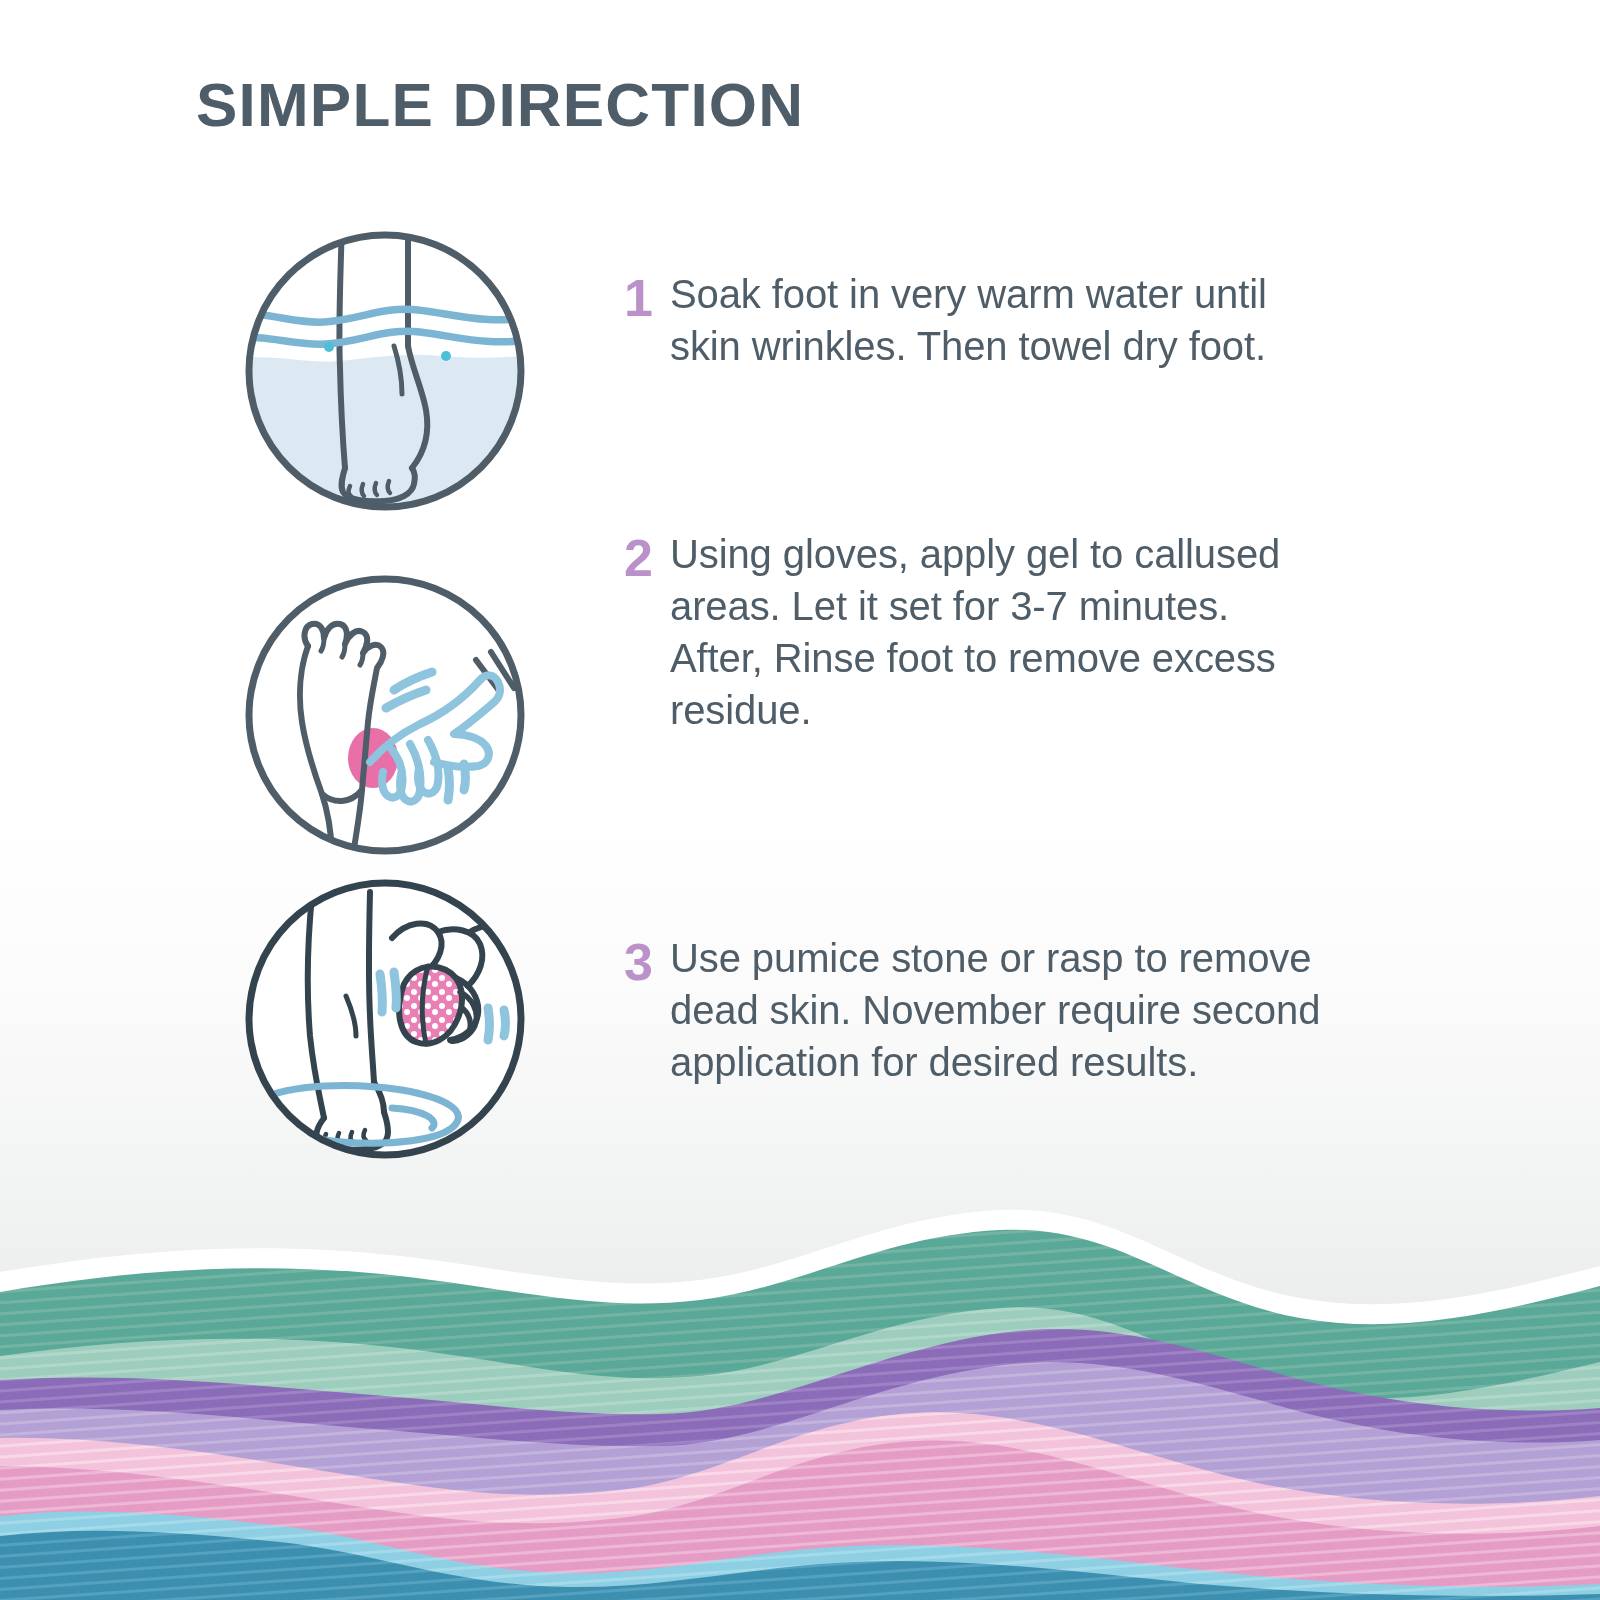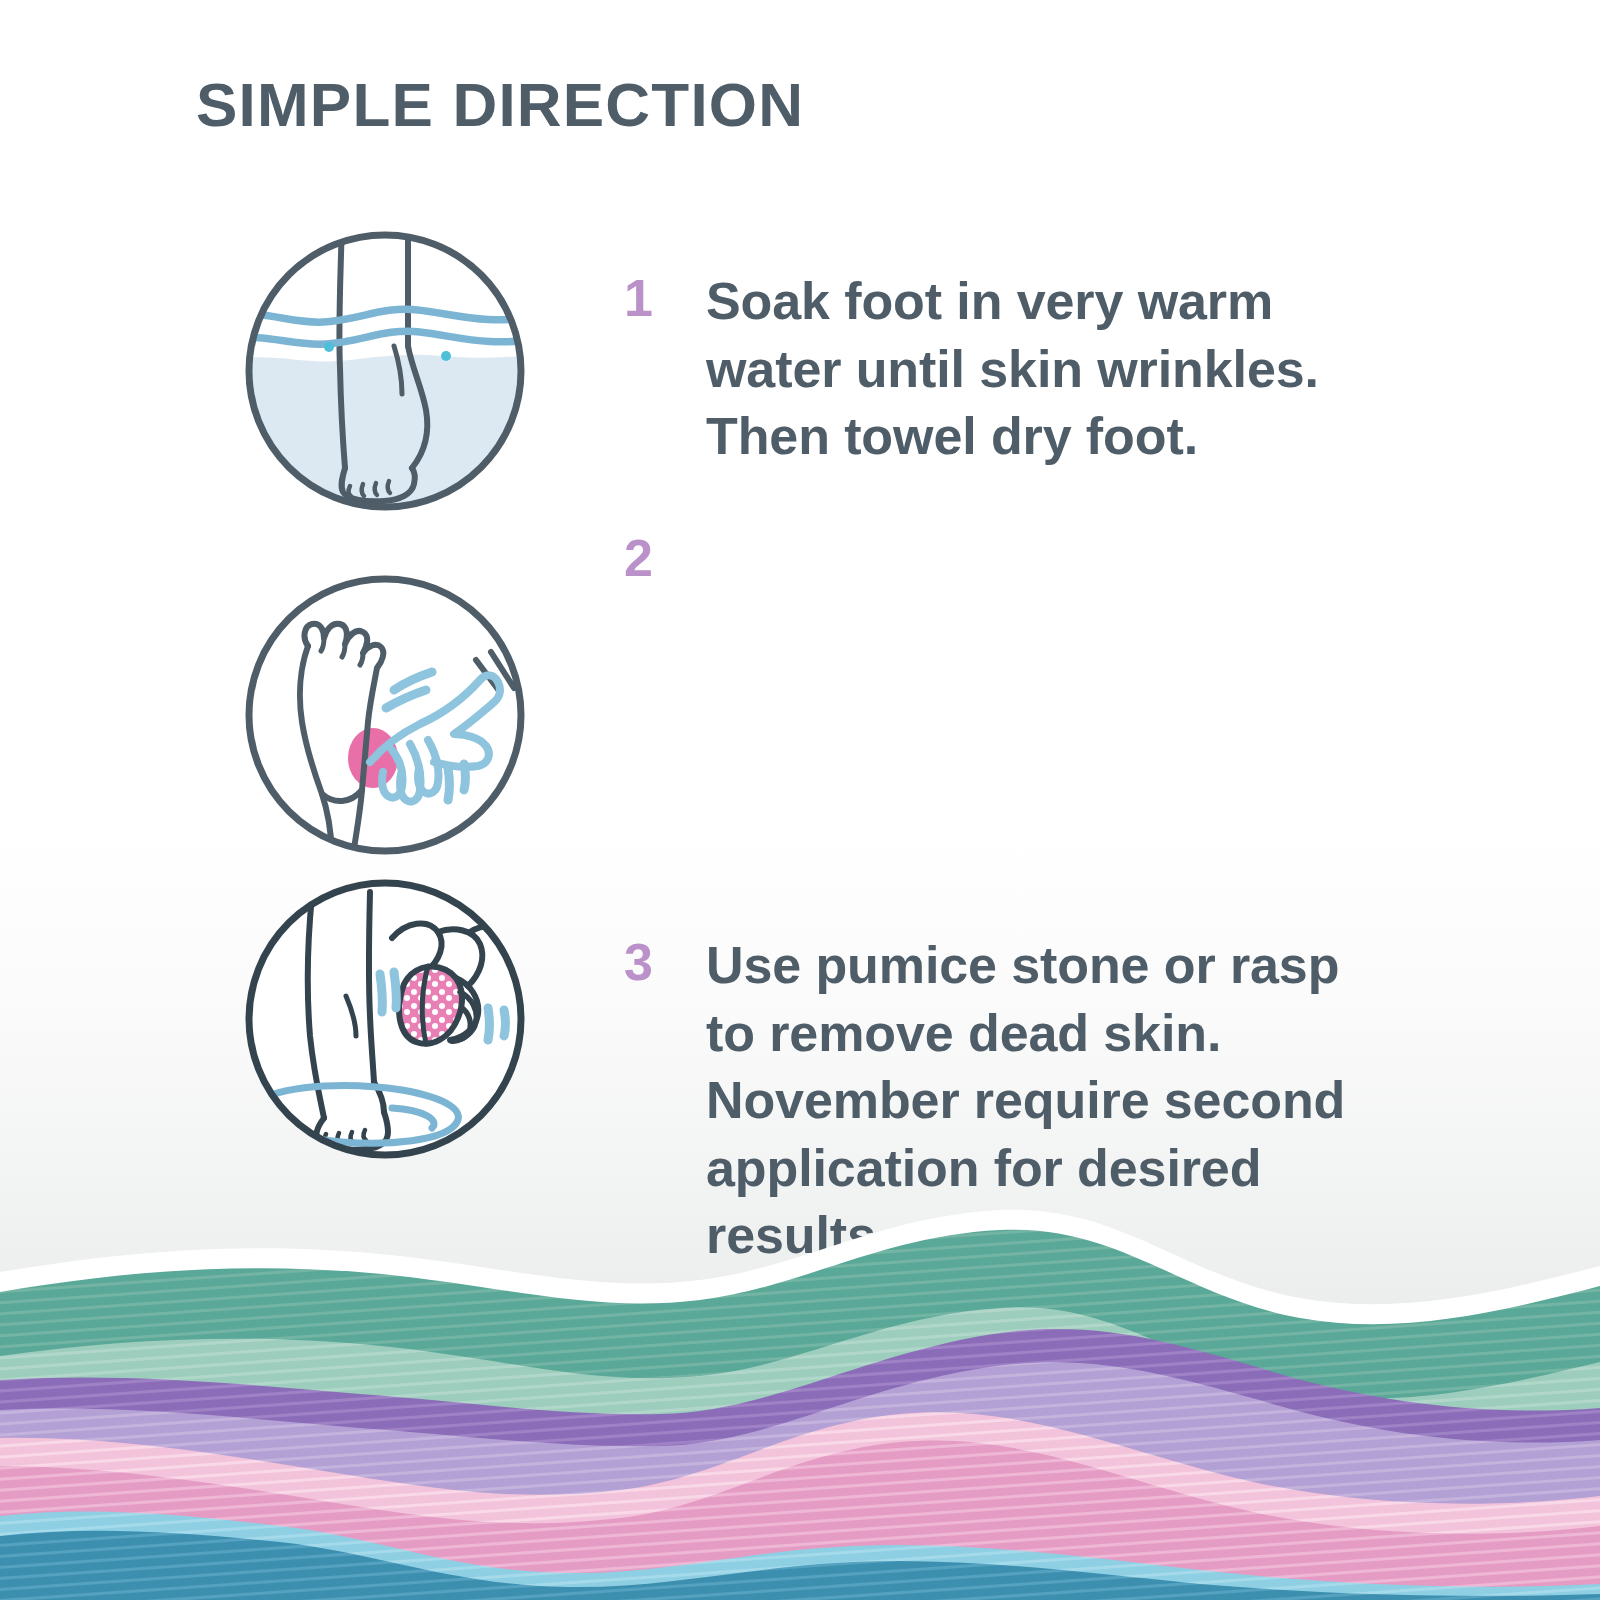--- a/index.html
+++ b/index.html
@@ -54,26 +54,24 @@
   }
   .step-num {
     font-size: 52px;
     font-weight: bold;
     color: #bb91c9;
     line-height: 1.18;
     width: 46px;
     flex: 0 0 46px;
   }
   .step-body {
-    font-size: 52px;
+    font-size: 40px;
     color: #4e5d68;
     line-height: 1.30;
-    margin-left: 36px;
     letter-spacing: -0.1px;
-    font-weight: bold;
   }
 
   
   #waves {
     position: absolute;
     left: 0;
     bottom: 0;
     width: 1600px;
     height: 420px;
   }
@@ -170,20 +168,21 @@
         <path d="M144,136 C158,128 172,122 184,118" stroke="#8ec4dd" stroke-width="9" fill="none" stroke-linecap="round"></path>
         <path d="M206,196 C208,208 208,218 206,228" stroke="#8ec4dd" stroke-width="9" fill="none" stroke-linecap="round"></path>
         <path d="M222,192 C224,202 224,210 222,218" stroke="#8ec4dd" stroke-width="9" fill="none" stroke-linecap="round"></path>
       </g>
       <circle cx="143" cy="143" r="136" fill="none" stroke="#4e5d68" stroke-width="7"></circle>
     </svg>
   </div>
 
   <div class="step-text-block" style="left:624px; top:528px; width:700px;">
     <div class="step-num">2</div>
+    <div class="step-body">Using gloves, apply gel to callused areas. Let it set for 3-7 minutes. After, Rinse foot to remove excess residue.</div>
   </div>
 
   <div class="illus" style="left:242px; top:876px;">
     <svg viewBox="0 0 286 286" xmlns="http://www.w3.org/2000/svg" aria-hidden="true">
       <defs>
         <clipPath id="clip3">
             <circle cx="143" cy="143" r="136"></circle>
           </clipPath>
         <pattern id="pumiceDots" width="14" height="14" patternUnits="userSpaceOnUse">
           <rect width="14" height="14" fill="#e87fb5"></rect>

